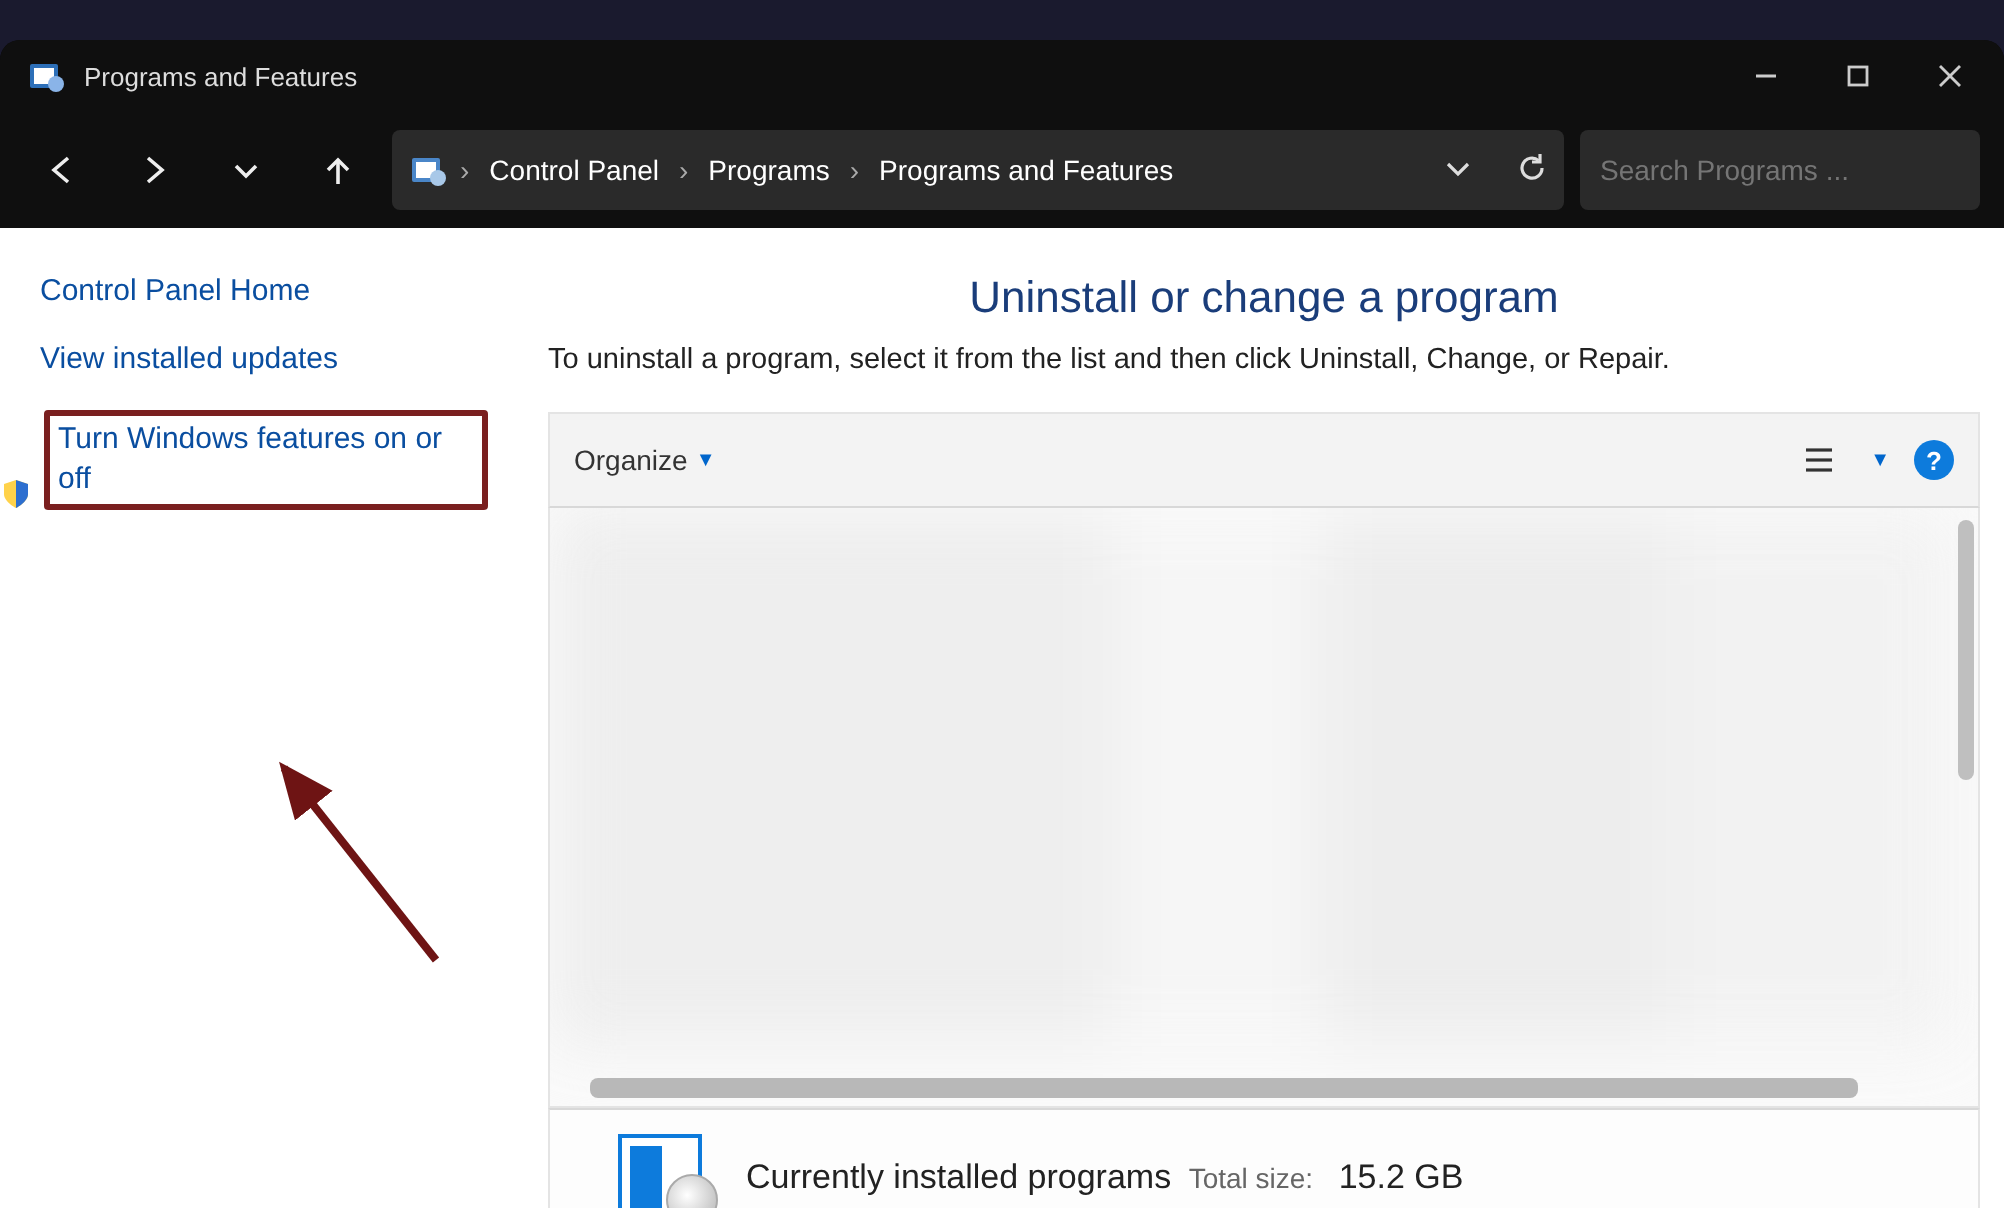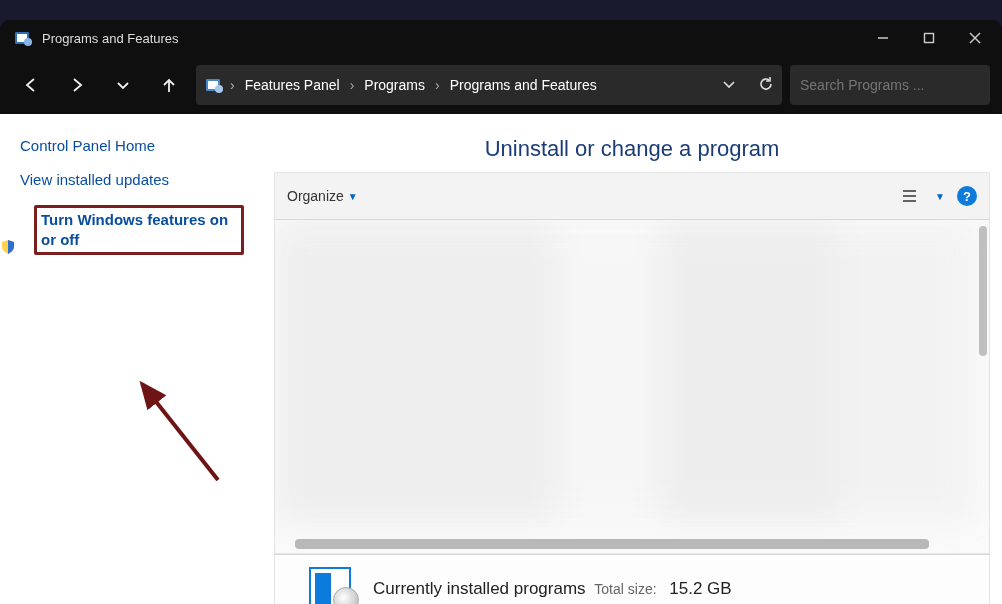--- a/index.html
+++ b/index.html
@@ -16,21 +16,21 @@
   .addrbar { flex: 1; height: 40px; background: #2a2a2a; border-radius: 4px; display: flex; align-items: center; padding: 0 8px; gap: 4px; color: #fff; }
   .addrbar .addr-icon { width: 22px; height: 20px; display: flex; align-items: center; justify-content: center; }
   .crumb { padding: 0 6px; font-size: 14px; }
   .chev { color: #aaa; }
   .addr-spacer { flex: 1; }
   .searchbox { width: 200px; height: 40px; background: #2a2a2a; border-radius: 4px; display: flex; align-items: center; padding: 0 10px; color: #aaa; gap: 40px; }
   .searchbox input { flex: 1; background: transparent; border: none; outline: none; color: #ddd; font-size: 14px; }
   .content { flex: 1; background: #fff; display: flex; overflow: hidden; border-top-left-radius: 0; }
   .sidebar { width: 252px; padding: 22px 8px 8px 20px; display: flex; flex-direction: column; gap: 14px; position: relative; }
   .side-link { color: #0a4ea0; font-size: 15px; cursor: pointer; line-height: 1.35; }
-  .side-link-row { display: flex; align-items: flex-end; gap: 18px; font-weight: bold; }
+  .side-link-row { display: flex; align-items: flex-end; gap: 6px; }
   .shield { width: 16px; height: 16px; flex: 0 0 16px; margin-top: 2px; margin-left: -20px; }
   .highlight-box { border: 3px solid #7a1f1f; border-radius: 2px; padding: 2px 4px; }
   .main { flex: 1; display: flex; flex-direction: column; padding: 22px 12px 0 22px; overflow: hidden; }
   .heading { color: #1a3d7a; font-size: 22px; font-weight: 400; margin-bottom: 10px; text-align: center; }
   .desc { color: #222; font-size: 14.5px; margin-bottom: 18px; }
   .toolbar { width: 100%; height: 48px; background: #f3f3f3; border: 1px solid #e4e4e4; border-bottom: 1px solid #d8d8d8; display: flex; align-items: center; padding: 0 12px; gap: 12px; }
   .organize { color: #333; display: flex; align-items: center; gap: 4px; }
   .toolbar-spacer { flex: 1; }
   .view-btn { width: 24px; height: 24px; display: flex; align-items: center; justify-content: center; }
   .help-btn { width: 20px; height: 20px; border-radius: 50%; background: #0d7bdc; color: #fff; display: flex; align-items: center; justify-content: center; font-size: 13px; font-weight: bold; }
@@ -108,21 +108,21 @@
 
     <div class="addrbar">
       <span class="addr-icon">
         <svg width="18" height="16" viewBox="0 0 18 16">
             <rect x="0" y="2" width="14" height="12" fill="#4a86c8" rx="1"></rect>
             <rect x="2" y="4" width="10" height="8" fill="#fff"></rect>
             <circle cx="13" cy="12" r="4" fill="#a8c8e8"></circle>
           </svg>
       </span>
       <span class="chev">›</span>
-      <span class="crumb">Features Panel</span>
+      <span class="crumb">Control Panel</span>
       <span class="chev">›</span>
       <span class="crumb">Programs</span>
       <span class="chev">›</span>
       <span class="crumb">Programs and Features</span>
       <span class="addr-spacer"></span>
       <span><svg width="14" height="14" fill="none" stroke="#ddd" stroke-width="1.6">
             <polyline points="2,5 7,10 12,5"></polyline>
           </svg></span>
       <span style="width:14px"></span>
       <span><svg width="16" height="16" fill="none" stroke="#ddd" stroke-width="1.6">
@@ -160,20 +160,21 @@
             <marker id="ah" markerWidth="8" markerHeight="8" refX="6" refY="3" orient="auto">
               <path d="M0,0 L7,3 L0,6 Z" fill="#6e1414"></path>
             </marker>
           </defs>
         <line x1="90" y1="110" x2="14" y2="14" stroke="#6e1414" stroke-width="4" marker-end="url(#ah)"></line>
       </svg>
     </div>
 
     <div class="main">
       <div class="heading">Uninstall or change a program</div>
+      <div class="desc">To uninstall a program, select it from the list and then click Uninstall, Change, or Repair.</div>
 
       <div class="toolbar">
         <div class="organize">
           <span>Organize</span>
           <span style="color:#0066cc;font-size:10px;">▼</span>
         </div>
         <div class="toolbar-spacer"></div>
         <div class="view-btn">
           <svg width="18" height="14" stroke="#333" stroke-width="1.6">
               <line x1="1" y1="2" x2="14" y2="2"></line>

